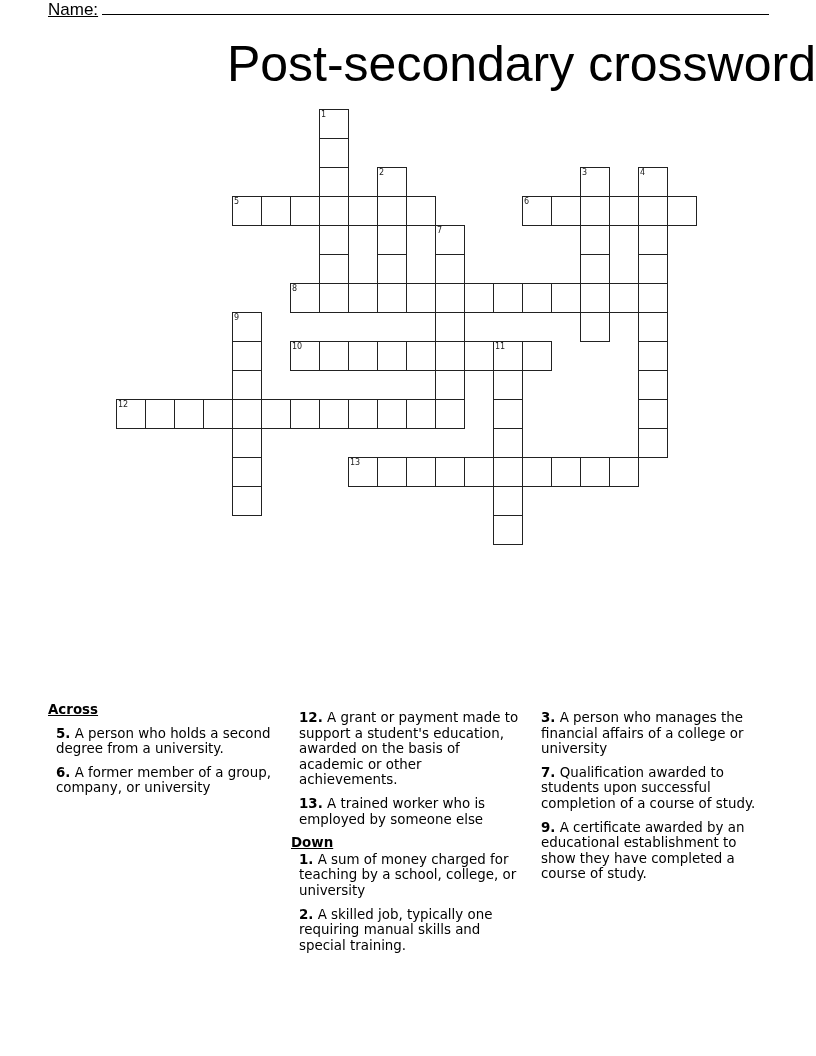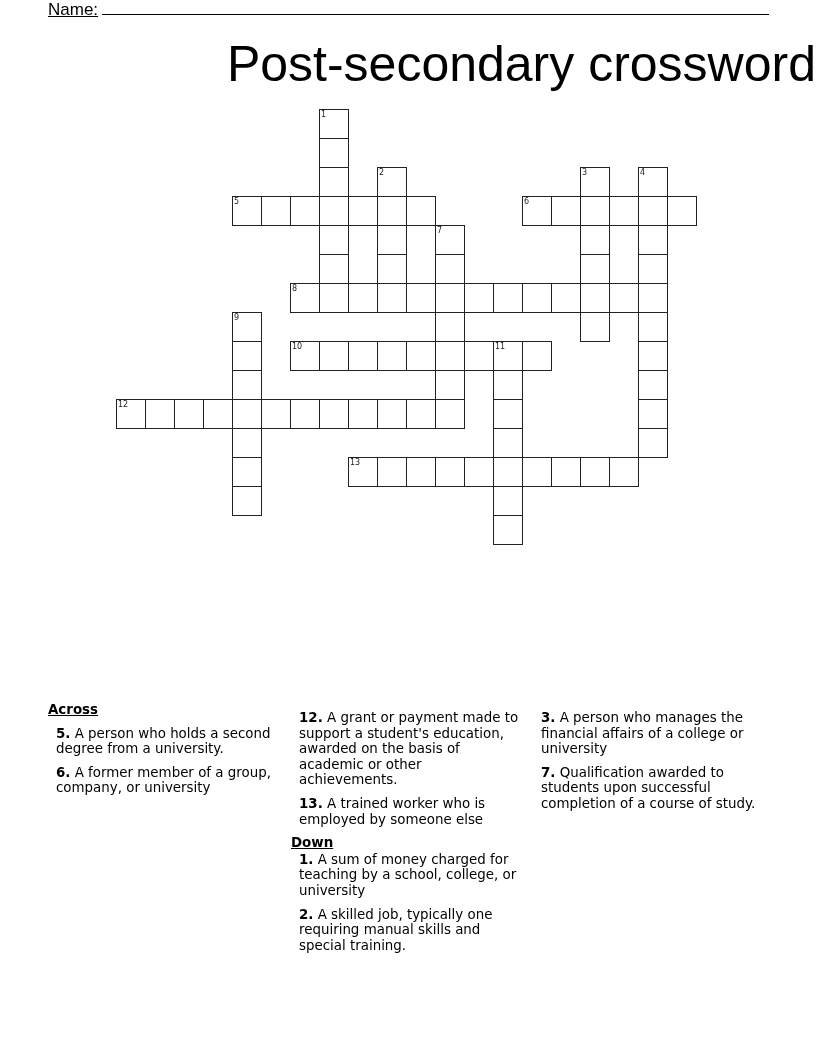--- a/index.html
+++ b/index.html
@@ -159,13 +159,14 @@
   <div class="clue"><b>12.</b> <span>A grant or payment made to support a student's education, awarded on the basis of academic or other achievements.</span></div>
   <div class="clue"><b>13.</b> <span>A trained worker who is employed by someone else</span></div>
   <div class="clue-head">Down</div>
   <div class="clue gap"><b>1.</b> <span>A sum of money charged for teaching by a school, college, or university</span></div>
   <div class="clue"><b>2.</b> <span>A skilled job, typically one requiring manual skills and special training.</span></div>
 </div>
 
 <div class="clues col3">
   <div class="clue"><b>3.</b> <span>A person who manages the financial affairs of a college or university</span></div>
   <div class="clue"><b>7.</b> <span>Qualification awarded to students upon successful completion of a course of study.</span></div>
+  <div class="clue"><b>9.</b> <span>A certificate awarded by an educational establishment to show they have completed a course of study.</span></div>
 </div>
 
 </body></html>

